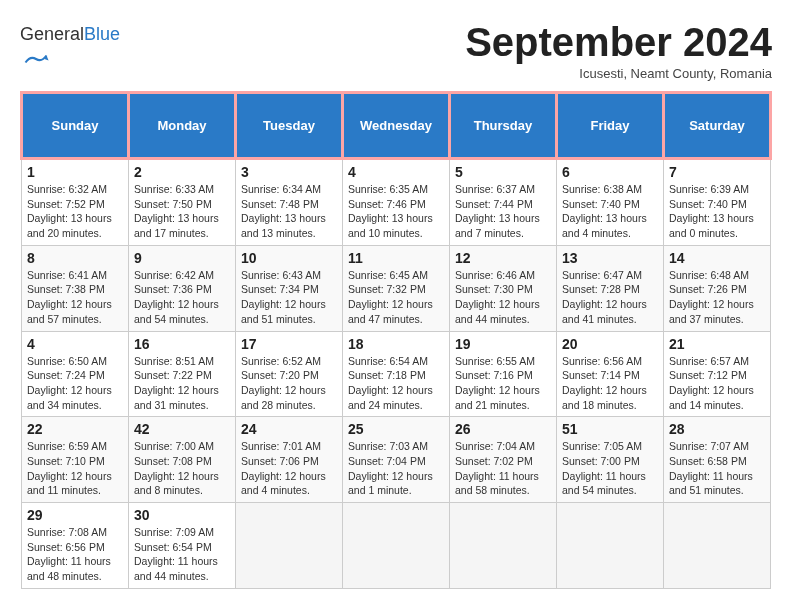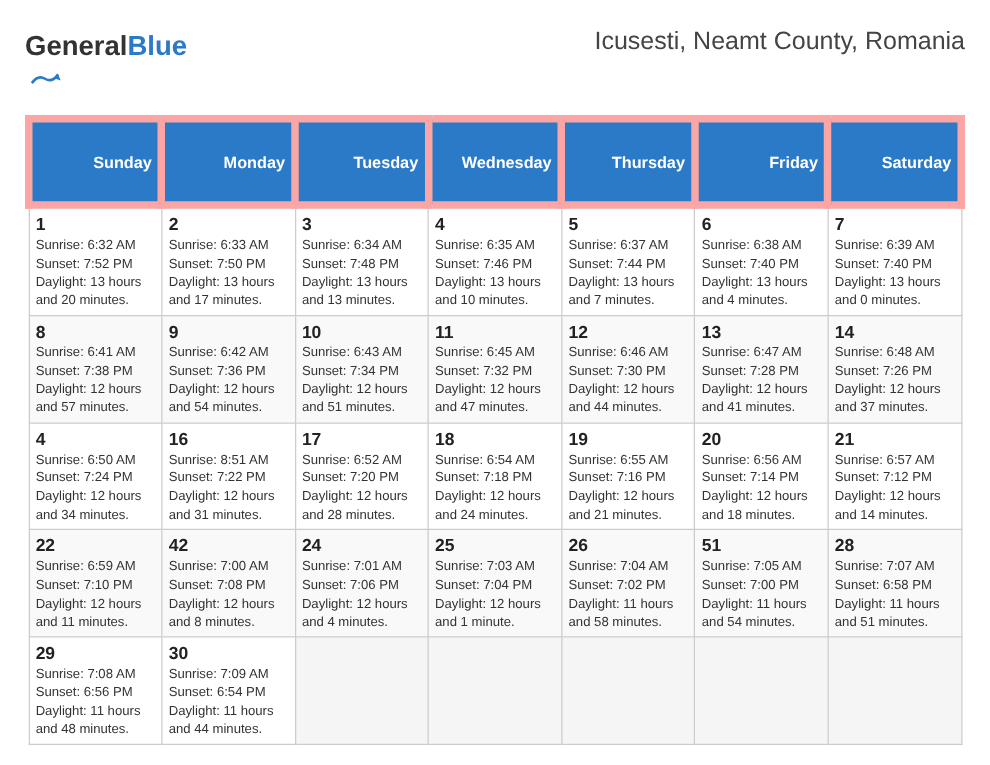--- a/index.html
+++ b/index.html
@@ -15,58 +15,58 @@
       justify-content: space-between;
       align-items: flex-start;
       margin-bottom: 10px;
     }
     .logo {
       display: flex;
       align-items: center;
       margin-top: 5px;
     }
     .logo-text {
-      font-size: 22px;
-      font-weight: bold;
+      font-size: 18px;
+      font-weight: normal;
       line-height: 1.1;
     }
     .logo-general { color: #333; }
     .logo-blue { color: #2a7ac7; }
     .logo-icon {
       width: 28px;
       height: 28px;
       margin-left: 2px;
     }
     .title-area {
       text-align: right;
     }
     .month-title {
       font-size: 40px;
       font-weight: bold;
       color: #222;
       line-height: 1.1;
     }
     .location-title {
-      font-size: 20px;
+      font-size: 13px;
       color: #444;
       margin-top: 2px;
     }
     .calendar-table {
       width: 100%;
       border-collapse: collapse;
       font-size: 11px;
     }
     .calendar-table th {
       background-color: #2a7ac7;
       color: white;
       padding: 24px 5px;
-      text-align: right;
+      text-align: center;
       font-size: 13px;
       font-weight: bold;
-      border: 6px solid #fca5a5;
+      border: 3px solid #fca5a5;
     }
     .calendar-table td {
       border: 1px solid #ccc;
       vertical-align: top;
       padding: 4px 5px;
       width: 107px;
       min-height: 80px;
       height: 85px;
       background: #fff;
     }
@@ -99,20 +99,21 @@
         <span class="logo-general">General</span><span class="logo-blue">Blue</span>
       </div>
       
       <svg class="logo-icon" viewBox="0 0 40 20" xmlns="http://www.w3.org/2000/svg">
         <path d="M5,15 Q12,5 20,10 Q28,15 35,5" stroke="#2a7ac7" stroke-width="3" fill="none"></path>
         <polygon points="35,5 38,12 32,10" fill="#2a7ac7"></polygon>
       </svg>
     </div>
   </div>
   <div class="title-area">
+    <div class="month-title">September 2024</div>
     <div class="location-title">Icusesti, Neamt County, Romania</div>
   </div>
 </div>
 
 <table class="calendar-table">
   <thead>
     <tr>
       <th>Sunday</th>
       <th>Monday</th>
       <th>Tuesday</th>

